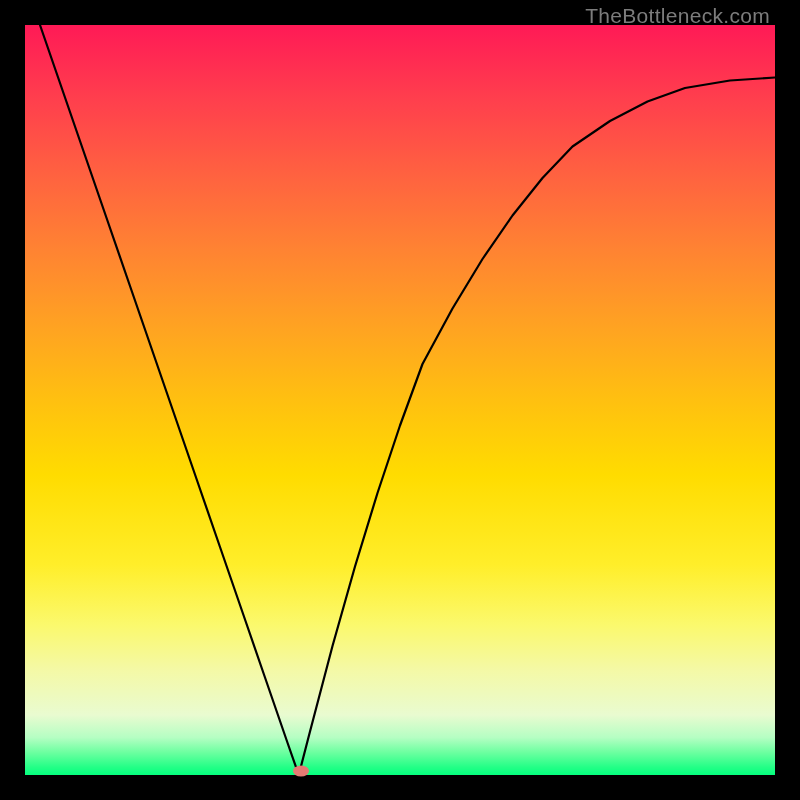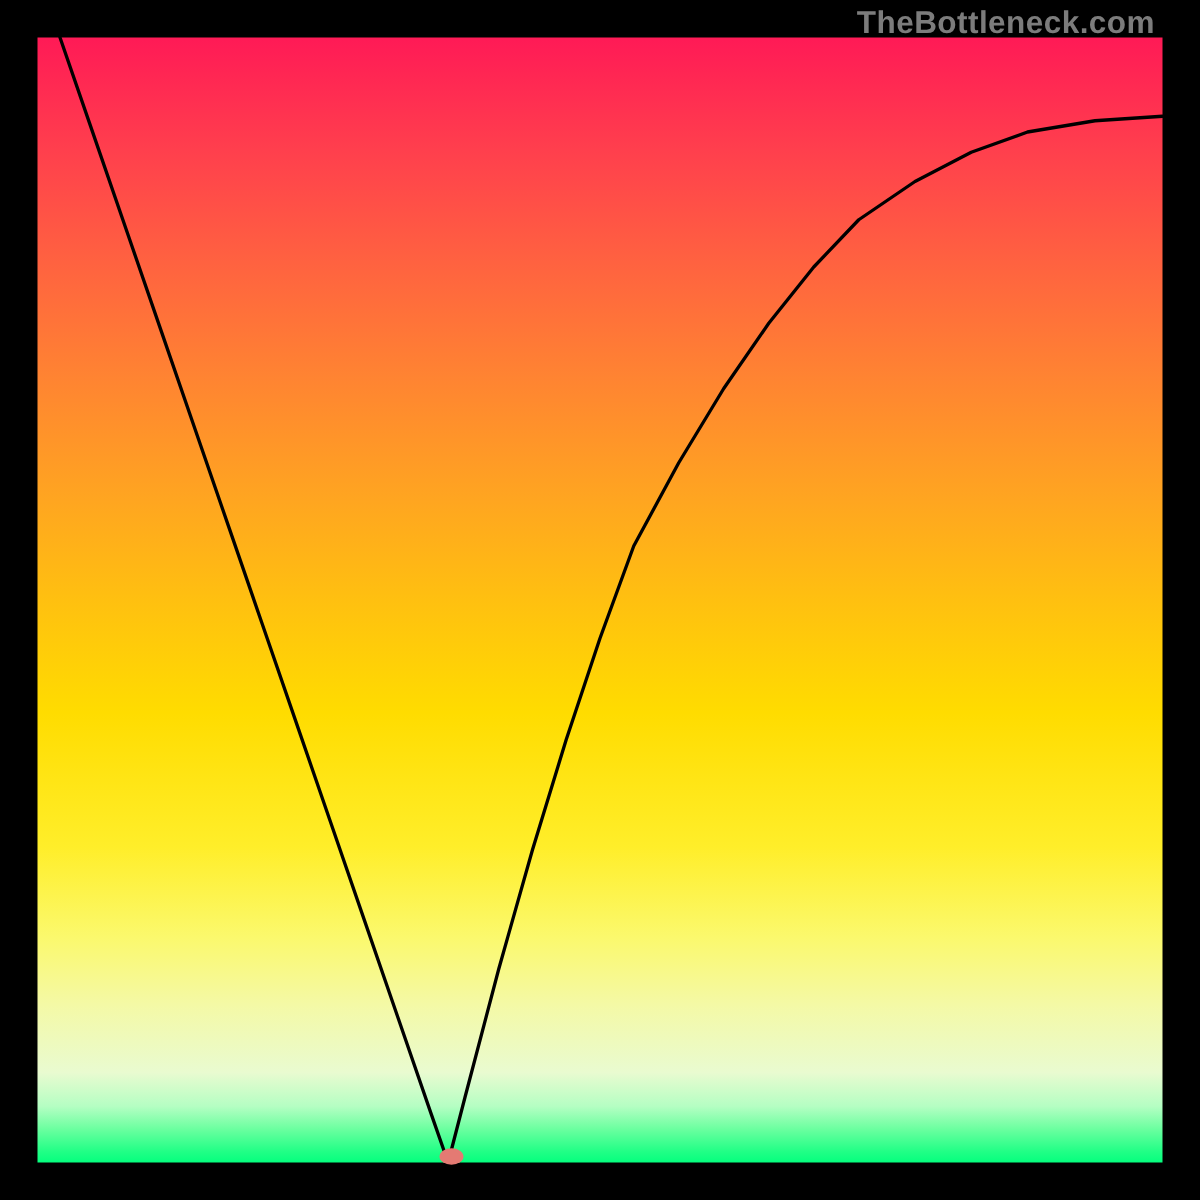--- a/index.html
+++ b/index.html
@@ -29,21 +29,21 @@
       #22ff86 99%,
       #05ff7e 100%
     );
   }
 
   .watermark {
     position: absolute;
     right: 30px;
     top: 4px;
     font-size: 21px;
-    font-weight: 700;
+    font-weight: 400;
     color: #7c7c7c;
     letter-spacing: 0.3px;
   }
 
   svg.curve {
     position: absolute;
     left: 25px;
     top: 25px;
     width: 750px;
     height: 750px;

